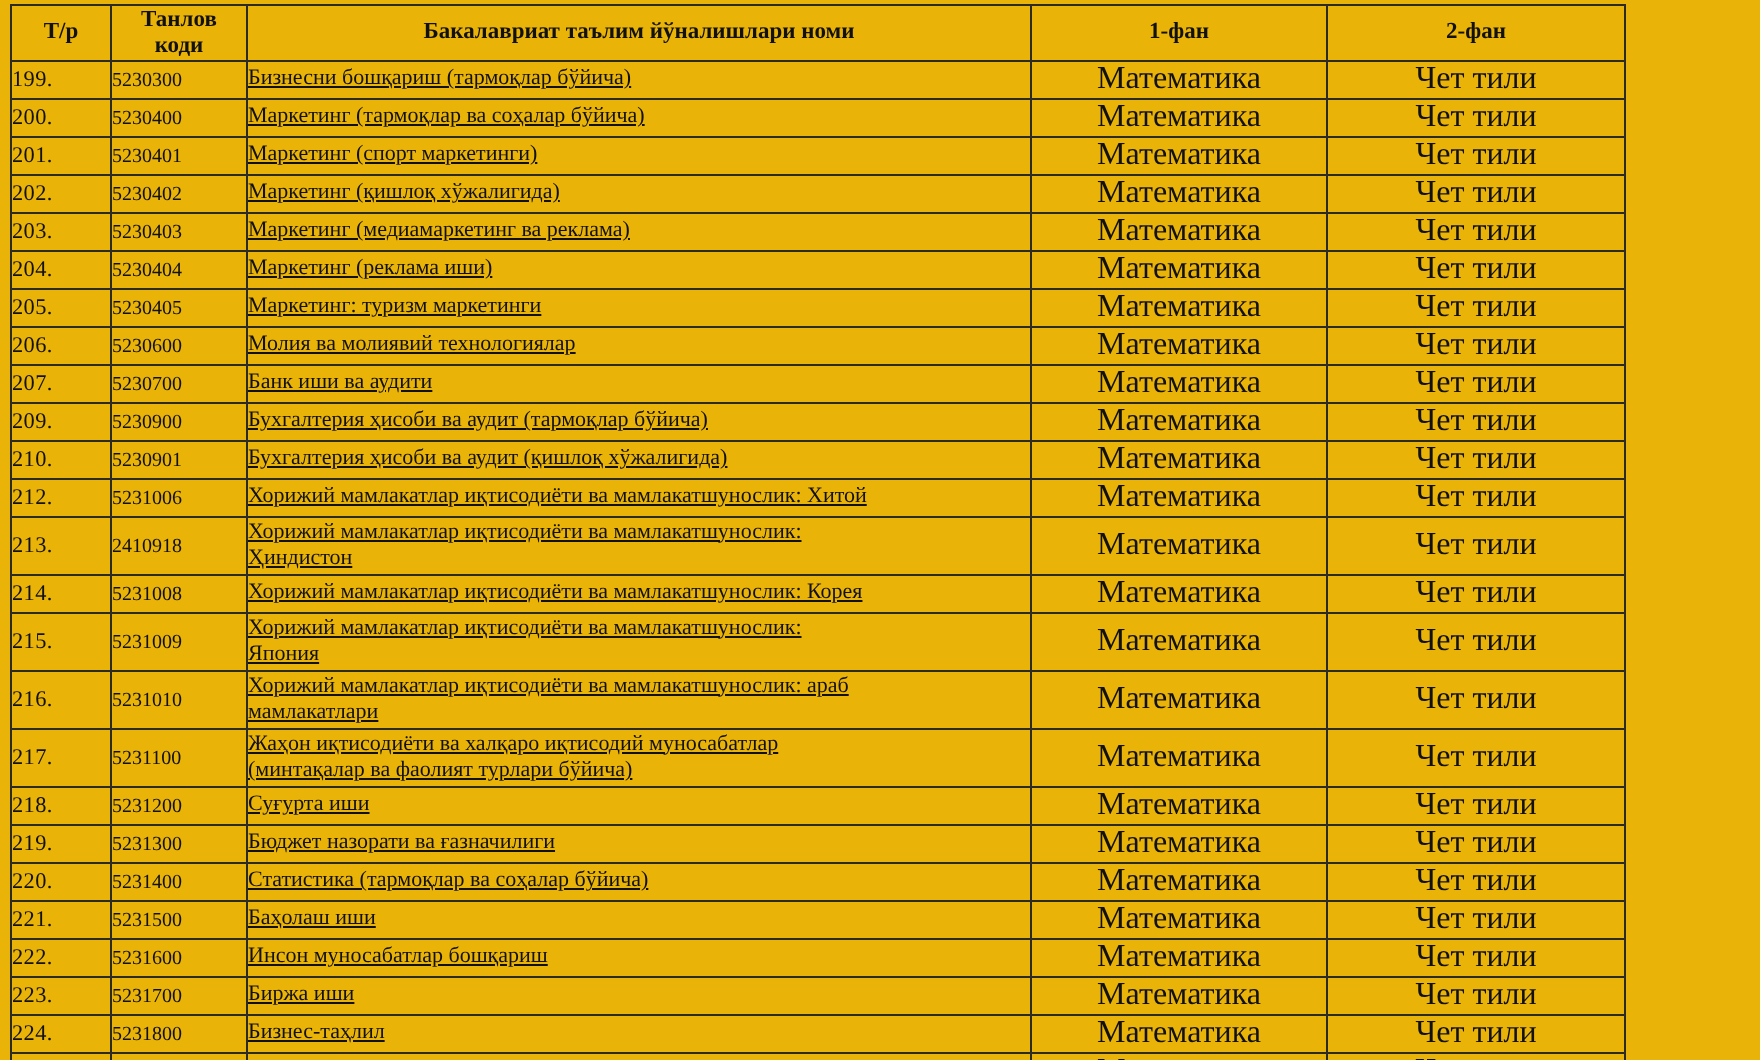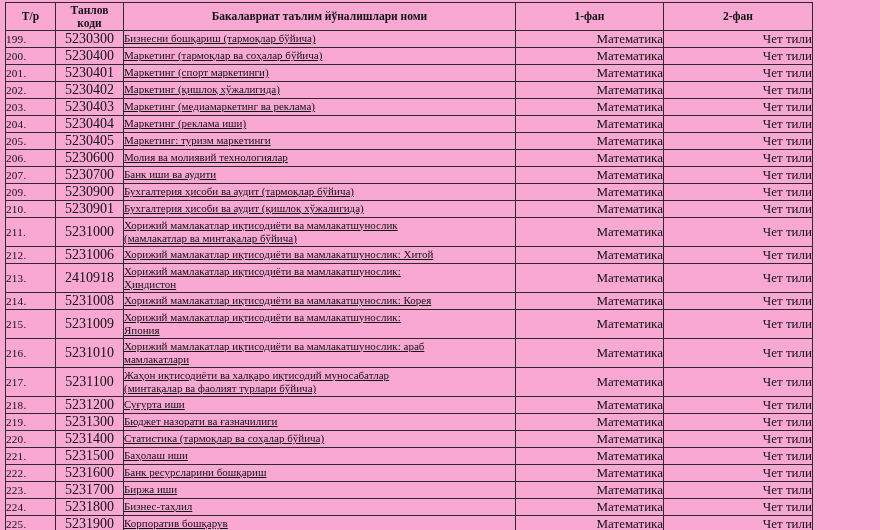--- a/index.html
+++ b/index.html
@@ -5,21 +5,21 @@
   html, body {
     margin: 0;
     padding: 0;
     background: #ffffff;
   }
   .page {
     position: relative;
     width: 880px;
     height: 530px;
     overflow: hidden;
-    background: #f9a8d4;
+    background: #eab308;
     font-family: "Liberation Serif", "DejaVu Serif", serif;
     color: #111111;
   }
   table.doc-table {
     position: absolute;
     left: 5px;
     top: 2px;
     width: 807px;
     border-collapse: collapse;
     table-layout: fixed;
@@ -42,34 +42,33 @@
   tbody tr.r-single { height: 16.5px; }
   tbody tr.r-tall   { height: 29px;   }
   td.c-no {
     font-size: 11.2px;
     text-align: left;
     padding-left: 8px;
     letter-spacing: 0.2px;
     margin-left: 44px;
   }
   td.c-code {
-    font-size: 14px;
-    text-align: center;
+    font-size: 10px;
   }
   td.c-name {
     font-size: 11px;
     text-align: left;
     padding-left: 7px;
     line-height: 13.5px;
     white-space: pre-line;
     text-decoration: underline;
   }
   td.c-sub1, td.c-sub2 {
-    font-size: 13px;
-    text-align: right;
+    font-size: 16px;
+    text-align: center;
   }
 </style>
 </head>
 <body>
 
 <div class="page">
   <table class="doc-table">
     <colgroup>
       <col style="width:50px">
       <col style="width:68px">
@@ -158,28 +157,20 @@
     <td class="c-sub1">Математика</td>
     <td class="c-sub2">Чет тили</td>
   </tr>
         <tr class="r-single">
     <td class="c-no">210.</td>
     <td class="c-code">5230901</td>
     <td class="c-name">Бухгалтерия ҳисоби ва аудит (қишлоқ хўжалигида)</td>
     <td class="c-sub1">Математика</td>
     <td class="c-sub2">Чет тили</td>
   </tr>
-        <tr class="r-tall">
-    <td class="c-no">211.</td>
-    <td class="c-code">5231000</td>
-    <td class="c-name">Хорижий мамлакатлар иқтисодиёти ва мамлакатшунослик
-(мамлакатлар ва минтақалар бўйича)</td>
-    <td class="c-sub1">Математика</td>
-    <td class="c-sub2">Чет тили</td>
-  </tr>
         <tr class="r-single">
     <td class="c-no">212.</td>
     <td class="c-code">5231006</td>
     <td class="c-name">Хорижий мамлакатлар иқтисодиёти ва мамлакатшунослик: Хитой</td>
     <td class="c-sub1">Математика</td>
     <td class="c-sub2">Чет тили</td>
   </tr>
         <tr class="r-tall">
     <td class="c-no">213.</td>
     <td class="c-code">2410918</td>
@@ -243,21 +234,21 @@
         <tr class="r-single">
     <td class="c-no">221.</td>
     <td class="c-code">5231500</td>
     <td class="c-name">Баҳолаш иши</td>
     <td class="c-sub1">Математика</td>
     <td class="c-sub2">Чет тили</td>
   </tr>
         <tr class="r-single">
     <td class="c-no">222.</td>
     <td class="c-code">5231600</td>
-    <td class="c-name">Банк ресурсларини бошқариш</td>
+    <td class="c-name">Инсон муносабатлар бошқариш</td>
     <td class="c-sub1">Математика</td>
     <td class="c-sub2">Чет тили</td>
   </tr>
         <tr class="r-single">
     <td class="c-no">223.</td>
     <td class="c-code">5231700</td>
     <td class="c-name">Биржа иши</td>
     <td class="c-sub1">Математика</td>
     <td class="c-sub2">Чет тили</td>
   </tr>

